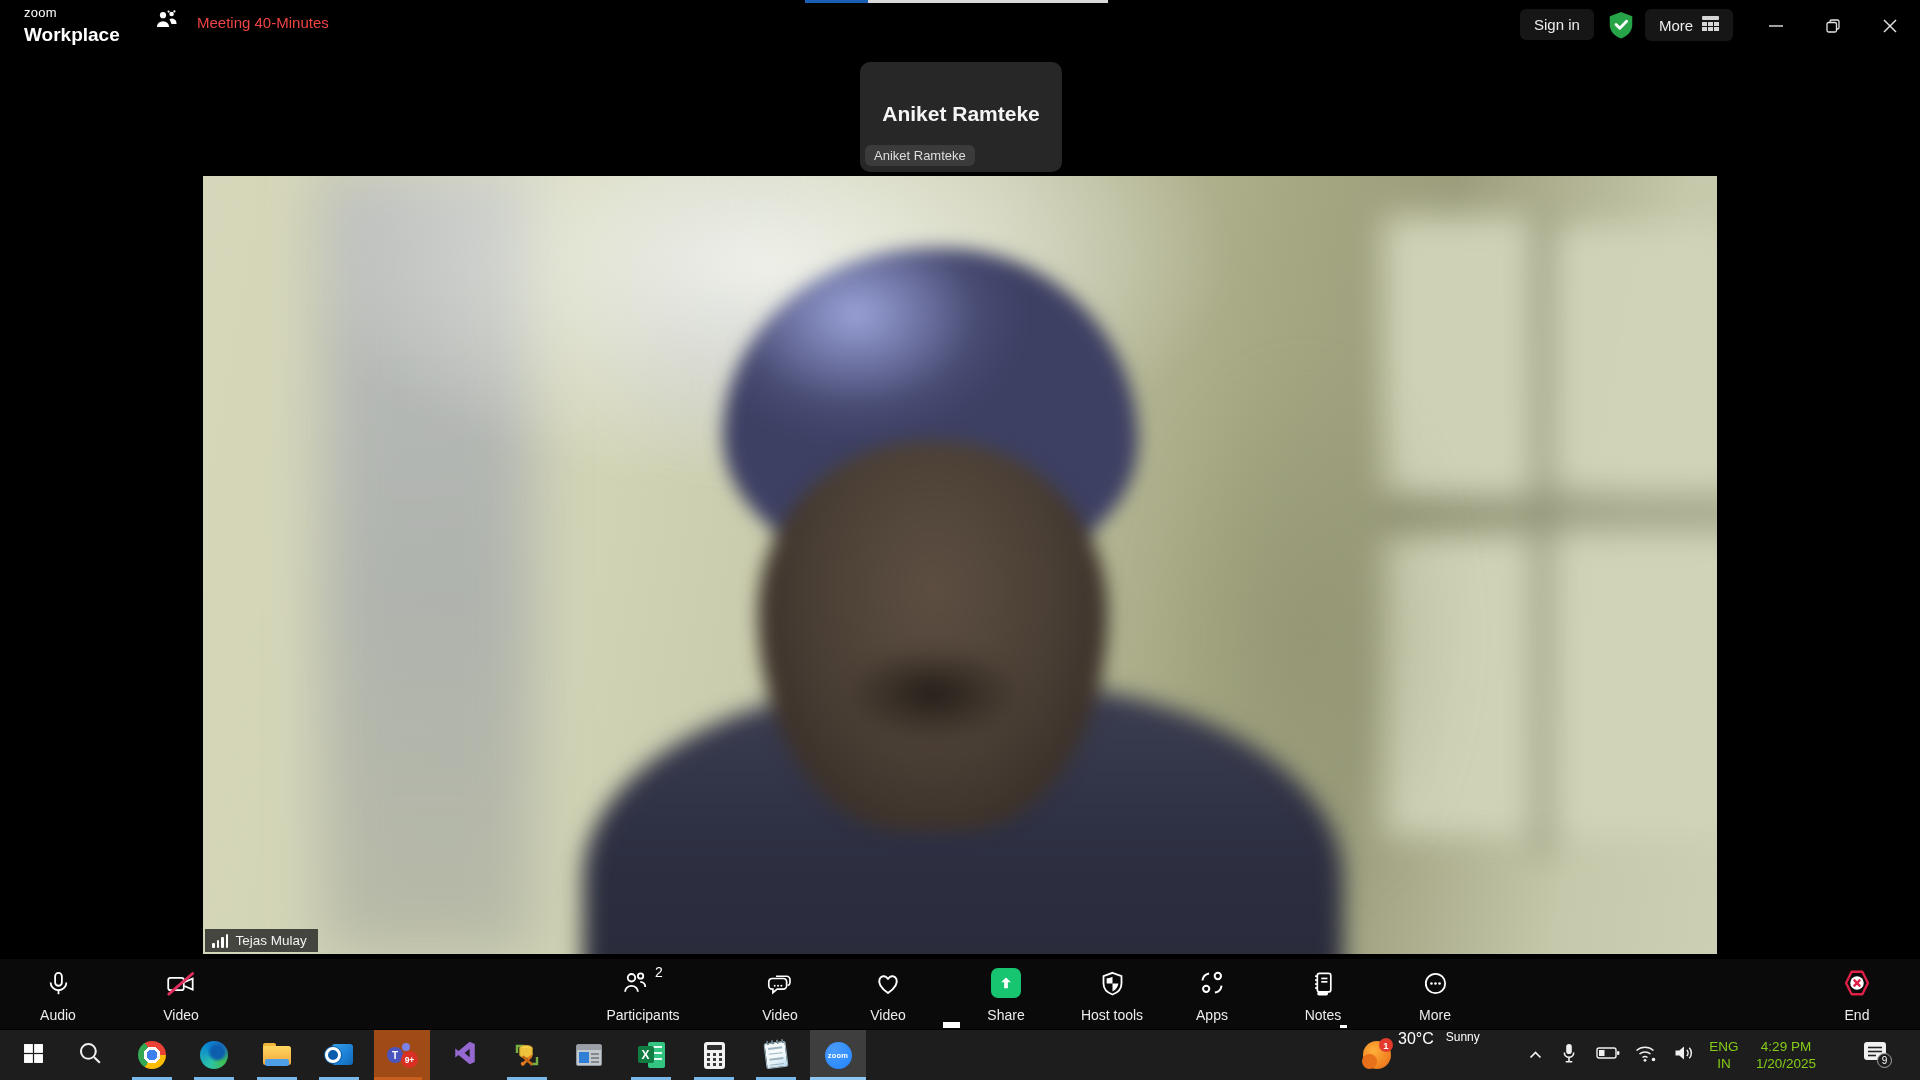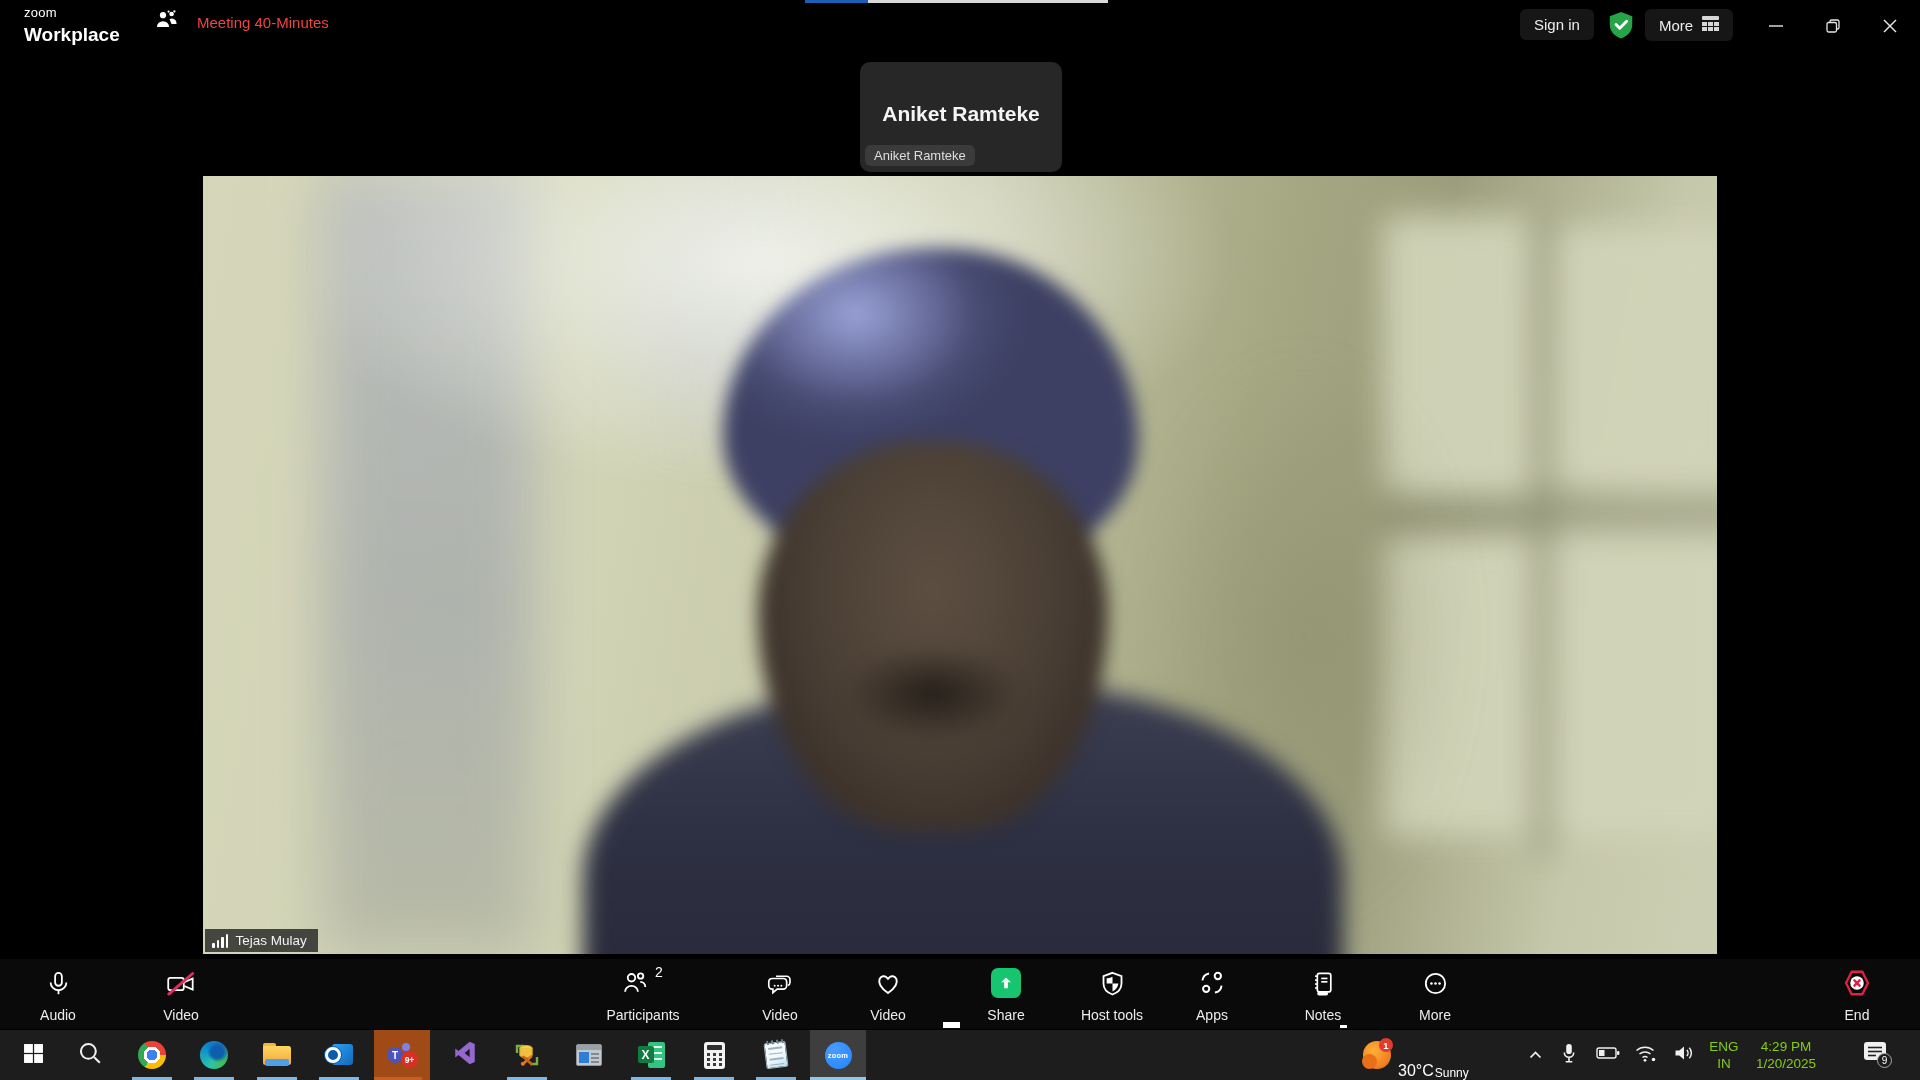--- a/index.html
+++ b/index.html
@@ -495,21 +495,21 @@
     </div>
 
     <div class="titem" style="left:1358px; width:40px;">
       <div style="position:relative; width:32px; height:32px;">
         <div style="position:absolute; left:1px; top:2px; width:28px; height:28px; border-radius:50%; background:radial-gradient(circle at 38% 35%, #ffb03a, #f07f1f 68%, #d96a15);"></div>
         <div style="position:absolute; left:0px; top:15px; width:15px; height:15px; border-radius:50%; background:#e8701a;"></div>
         <div class="badge-red" style="left:17px; top:-1px; width:14px; height:14px; font-size:9.5px; background:#e23b2e;">1</div>
       </div>
     </div>
 
-    <div style="position:absolute; left:1398px; top:0; height:50px; display:flex; align-items:flex-end; gap:1px;">
+    <div style="position:absolute; left:1398px; top:0; height:50px; display:flex; align-items:flex-start; gap:12px;">
       <span class="tray-txt" style="font-size:16px;">30°C</span>
       <span class="tray-txt" style="font-size:12px;">Sunny</span>
     </div>
 
     <div class="titem" style="left:1518px; width:34px">
       <span>
         <svg width="15" height="10" viewBox="0 0 14 10">
             <polyline points="2,7.5 7,2.5 12,7.5" fill="none" stroke="#f0f0f0" stroke-width="1.7"></polyline>
           </svg>
       </span>

